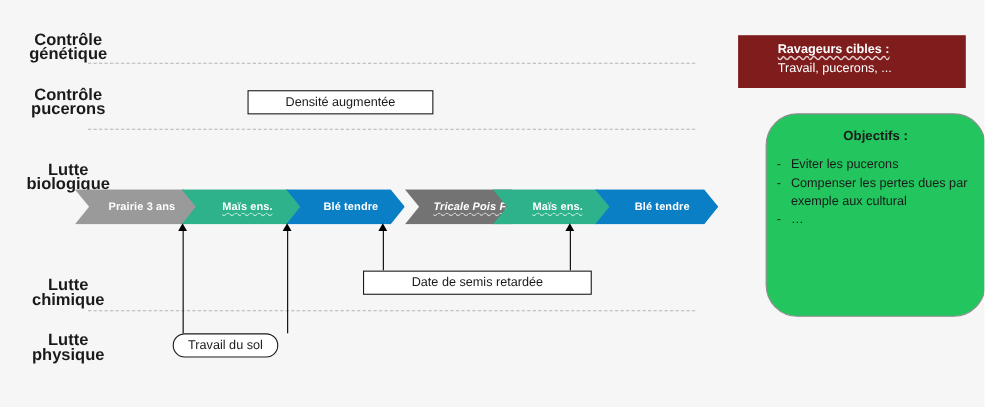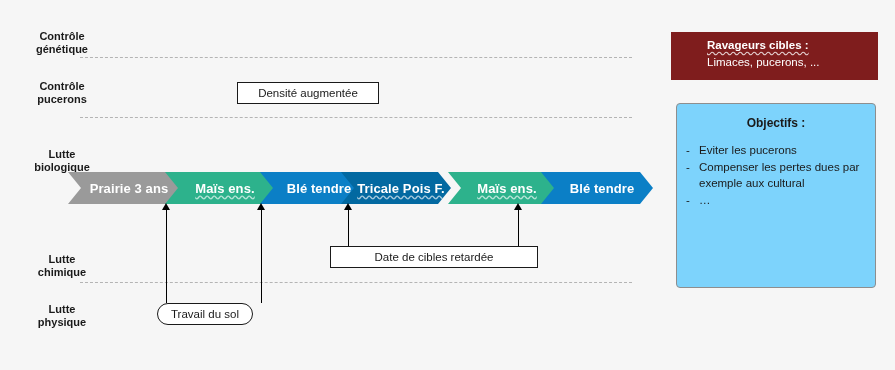--- a/index.html
+++ b/index.html
@@ -15,21 +15,21 @@
     width: 895px;
     height: 370px;
     background: #f6f6f6;
     overflow: hidden;
   }
 
   
   .row-label {
     position: absolute;
     text-align: center;
-    font-size: 11px;
+    font-size: 15px;
     font-weight: bold;
     color: #1a1a1a;
     line-height: 13px;
     width: 96px;
     left: 14px;
   }
 
   
   .sep {
     position: absolute;
@@ -48,21 +48,21 @@
     width: 540px;
   }
   .chev {
     position: absolute;
     top: 0;
     height: 32px;
     display: flex;
     align-items: center;
     justify-content: center;
     color: #ffffff;
-    font-size: 13px;
+    font-size: 10px;
     font-weight: bold;
     letter-spacing: .1px;
     white-space: nowrap;
     clip-path: polygon(0 0, calc(100% - 13px) 0, 100% 50%, calc(100% - 13px) 100%, 0 100%, 13px 50%);
     box-sizing: border-box;
     padding-left: 10px;
     text-align: right;
   }
   .chev span { pointer-events: none; }
   .chev.spell span {
@@ -118,27 +118,27 @@
     font-weight: bold;
     text-decoration: underline;
     text-decoration-style: wavy;
     text-decoration-color: rgba(255,255,255,.8);
     text-underline-offset: 2px;
   }
 
   
   #obj-box {
     position: absolute;
-    left: 676px;
+    left: 696px;
     top: 103px;
     width: 200px;
     height: 185px;
-    background: #7dd3fc;
+    background: #22c55e;
     border: 1px solid #8e8e8e;
-    border-radius: 4px;
+    border-radius: 29px;
     box-sizing: border-box;
   }
   #obj-title {
     text-align: center;
     font-size: 12px;
     font-weight: bold;
     color: #1a1a1a;
     margin-top: 12px;
   }
   #obj-list {
@@ -193,21 +193,21 @@
   <div id="chevron-band">
     <div class="chev" style="left:0px;width:112px;background:#9a9a9a;">
       <span>Prairie 3 ans</span>
     </div>
     <div class="chev spell" style="left:97px;width:110px;background:#2db28c;">
       <span>Maïs ens.</span>
     </div>
     <div class="chev" style="left:192px;width:108px;background:#0b7fc6;">
       <span>Blé tendre</span>
     </div>
-    <div class="chev spell" style="left:273px;width:110px;background:#0369a1;">
+    <div class="chev spell" style="left:300px;width:110px;background:#737373;font-style:italic;">
       <span>Tricale Pois F.</span>
     </div>
     <div class="chev spell" style="left:380px;width:108px;background:#2db28c;">
       <span>Maïs ens.</span>
     </div>
     <div class="chev" style="left:473px;width:112px;background:#0b7fc6;">
       <span>Blé tendre</span>
     </div>
   </div>
 
@@ -216,33 +216,33 @@
 
   <div class="arrow-stem" style="left:261px;top:209px;height:94px;"></div>
   <div class="arrow-head" style="left:257px;top:203px;"></div>
 
   <div class="arrow-stem" style="left:348px;top:209px;height:37px;"></div>
   <div class="arrow-head" style="left:344px;top:203px;"></div>
 
   <div class="arrow-stem" style="left:518px;top:209px;height:37px;"></div>
   <div class="arrow-head" style="left:514px;top:203px;"></div>
 
-  <div class="wbox" style="left:225px;top:82px;width:142px;height:22px;margin-left:12px;">
+  <div class="wbox" style="left:225px;top:82px;width:169px;height:22px;">
     <span>Densité augmentée</span>
   </div>
   <div class="wbox" style="left:330px;top:246px;width:208px;height:22px;">
-    <span>Date de cibles retardée</span>
+    <span>Date de semis retardée</span>
   </div>
   <div class="wbox" style="left:157px;top:303px;width:96px;height:22px;border-radius:11px;">
     <span>Travail du sol</span>
   </div>
 
   <div id="pest-box">
     <div id="pest-title">Ravageurs cibles :</div>
-    <div>Limaces, pucerons, ...</div>
+    <div>Travail, pucerons, ...</div>
   </div>
 
   <div id="obj-box">
     <div id="obj-title">Objectifs :</div>
     <ul id="obj-list">
       <li>
         <span class="dash">-</span>
         <span class="obj-text">Eviter les pucerons</span>
       </li>
       <li>

